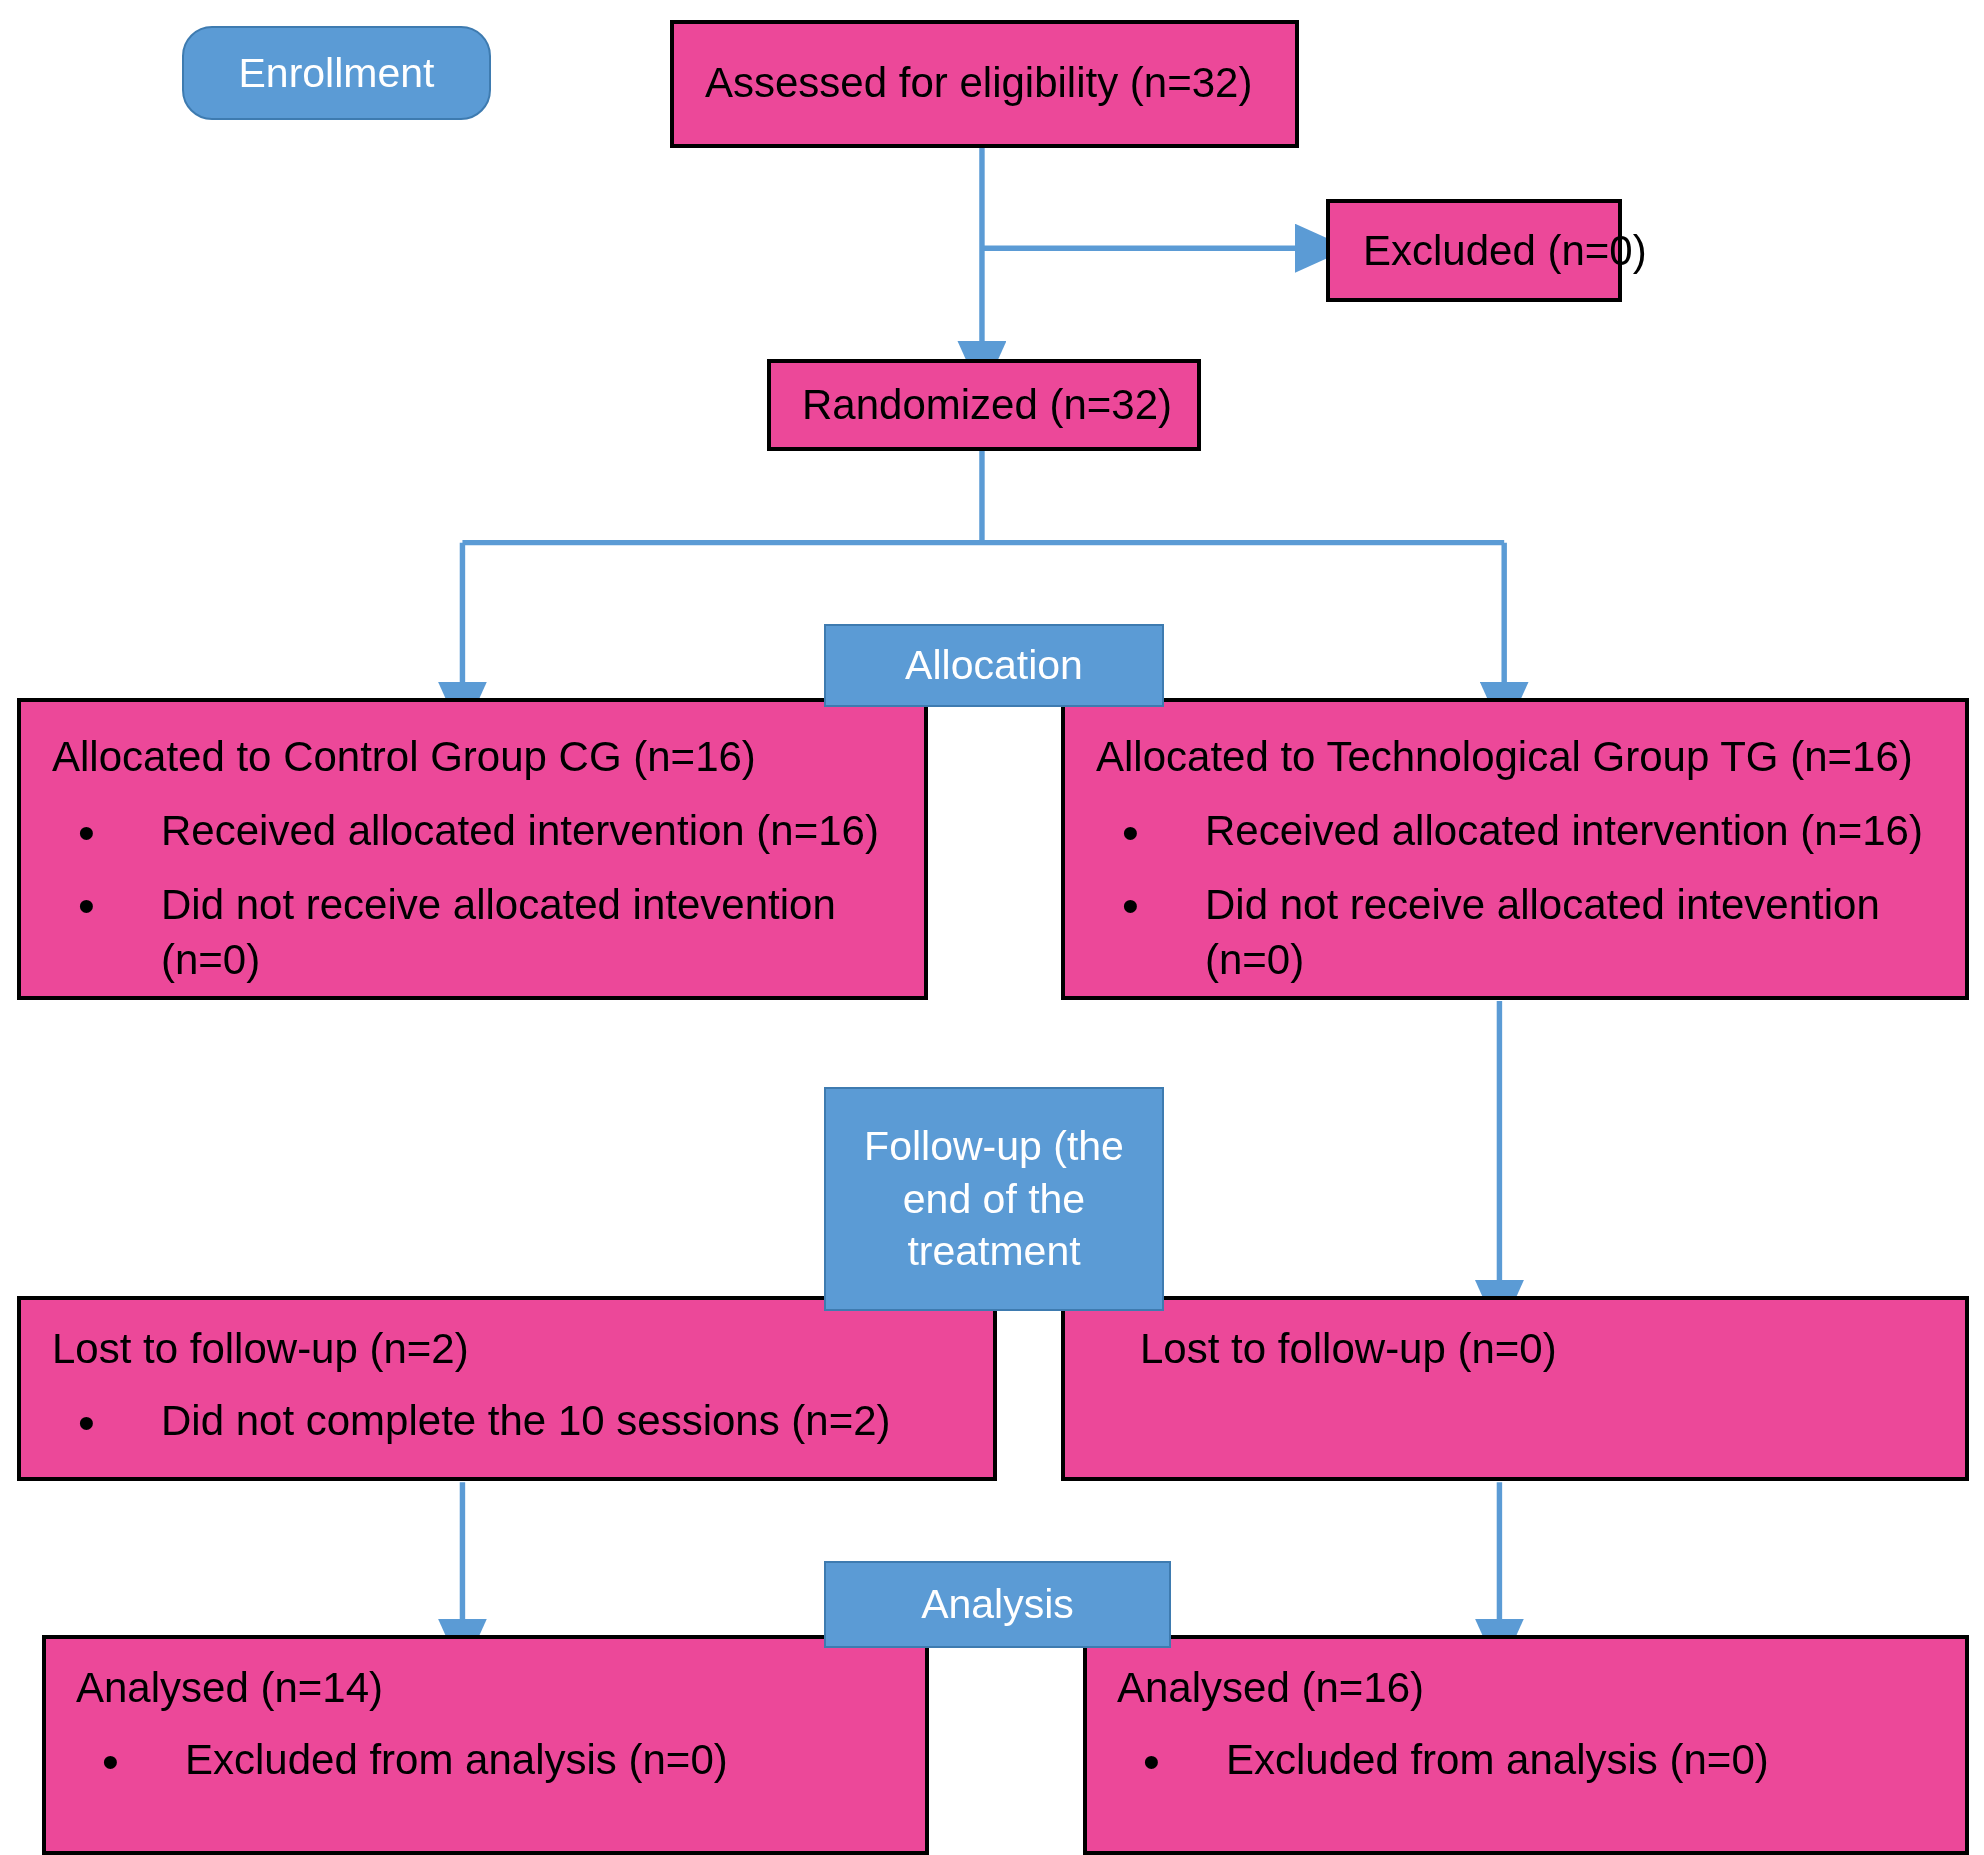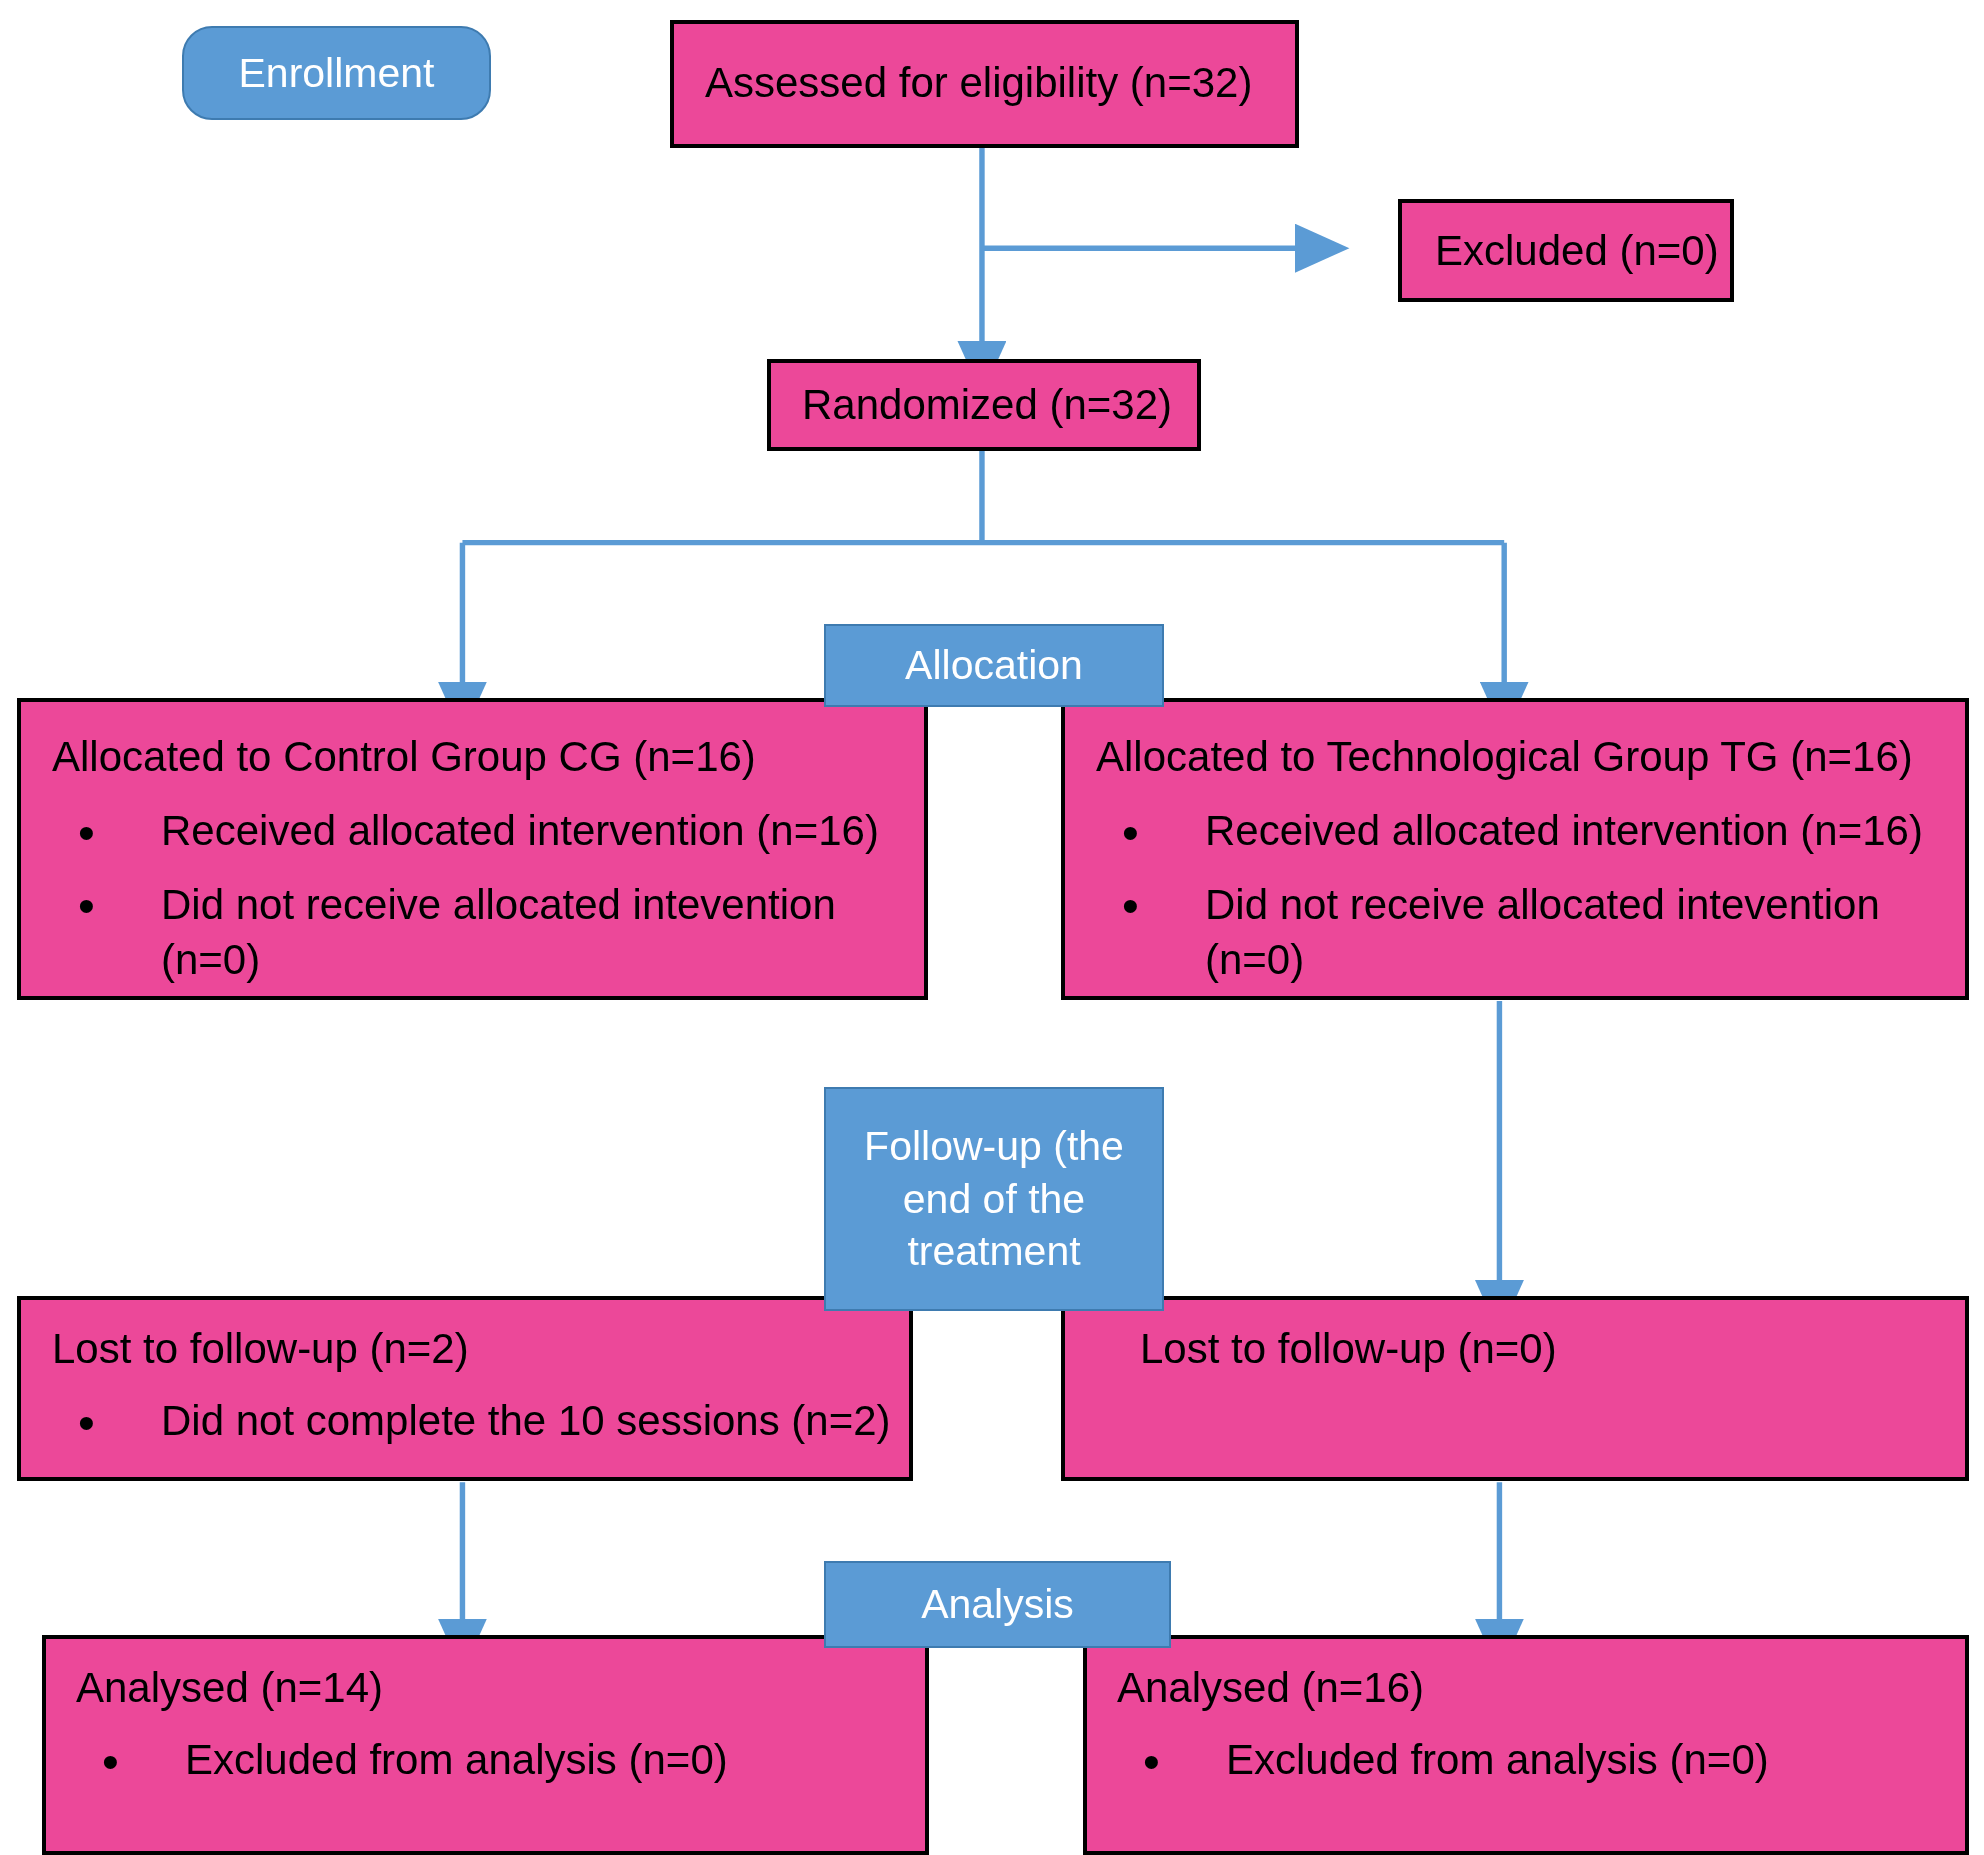--- a/index.html
+++ b/index.html
@@ -108,21 +108,21 @@
   </div>
 
   <div class="badge" style="left:182px;top:26px;width:309px;height:94px;border-radius:30px;">
     <span>Enrollment</span>
   </div>
 
   <div class="box" style="left:670px;top:20.4px;width:629px;height:128px;">
     <div class="title" style="padding:33px 0 0 31px;">Assessed for eligibility (n=32)</div>
   </div>
 
-  <div class="box" style="left:1398px;top:199px;width:336px;height:103px;">
+  <div class="box" style="left:1326px;top:199px;width:296px;height:103px;">
     <div class="title" style="padding:22px 0 0 33px;">Excluded (n=0)</div>
   </div>
 
   <div class="box" style="left:767px;top:359px;width:434px;height:92px;">
     <div class="title" style="padding:16.3px 0 0 31px;">Randomized (n=32)</div>
   </div>
 
   <div class="badge" style="left:824px;top:624px;width:340px;height:83px;">
     <span>Allocation</span>
   </div>
@@ -145,21 +145,21 @@
         <li style="padding-right:54px;">Did not receive allocated intevention (n=0)</li>
       </ul>
     </div>
   </div>
 
   <div class="badge" style="left:824px;top:1087px;width:340px;height:224px;padding:0 12.2px;
               flex-direction:column;">
     <span>Follow-up (the end of the treatment</span>
   </div>
 
-  <div class="box" style="left:17px;top:1296px;width:896px;height:185px;">
+  <div class="box" style="left:17px;top:1296px;width:980px;height:185px;">
     <div style="padding:23px 13.6px 0 31px;">
       <div class="title">Lost to follow-up (n=2)</div>
       <ul class="bullets" style="margin-top:16px;">
         <li>Did not complete the 10 sessions (n=2)</li>
       </ul>
     </div>
   </div>
 
   <div class="box" style="left:1061px;top:1296px;width:908px;height:185px;">
     <div style="padding:23px 13.6px 0 31px;margin-left:44px;">

